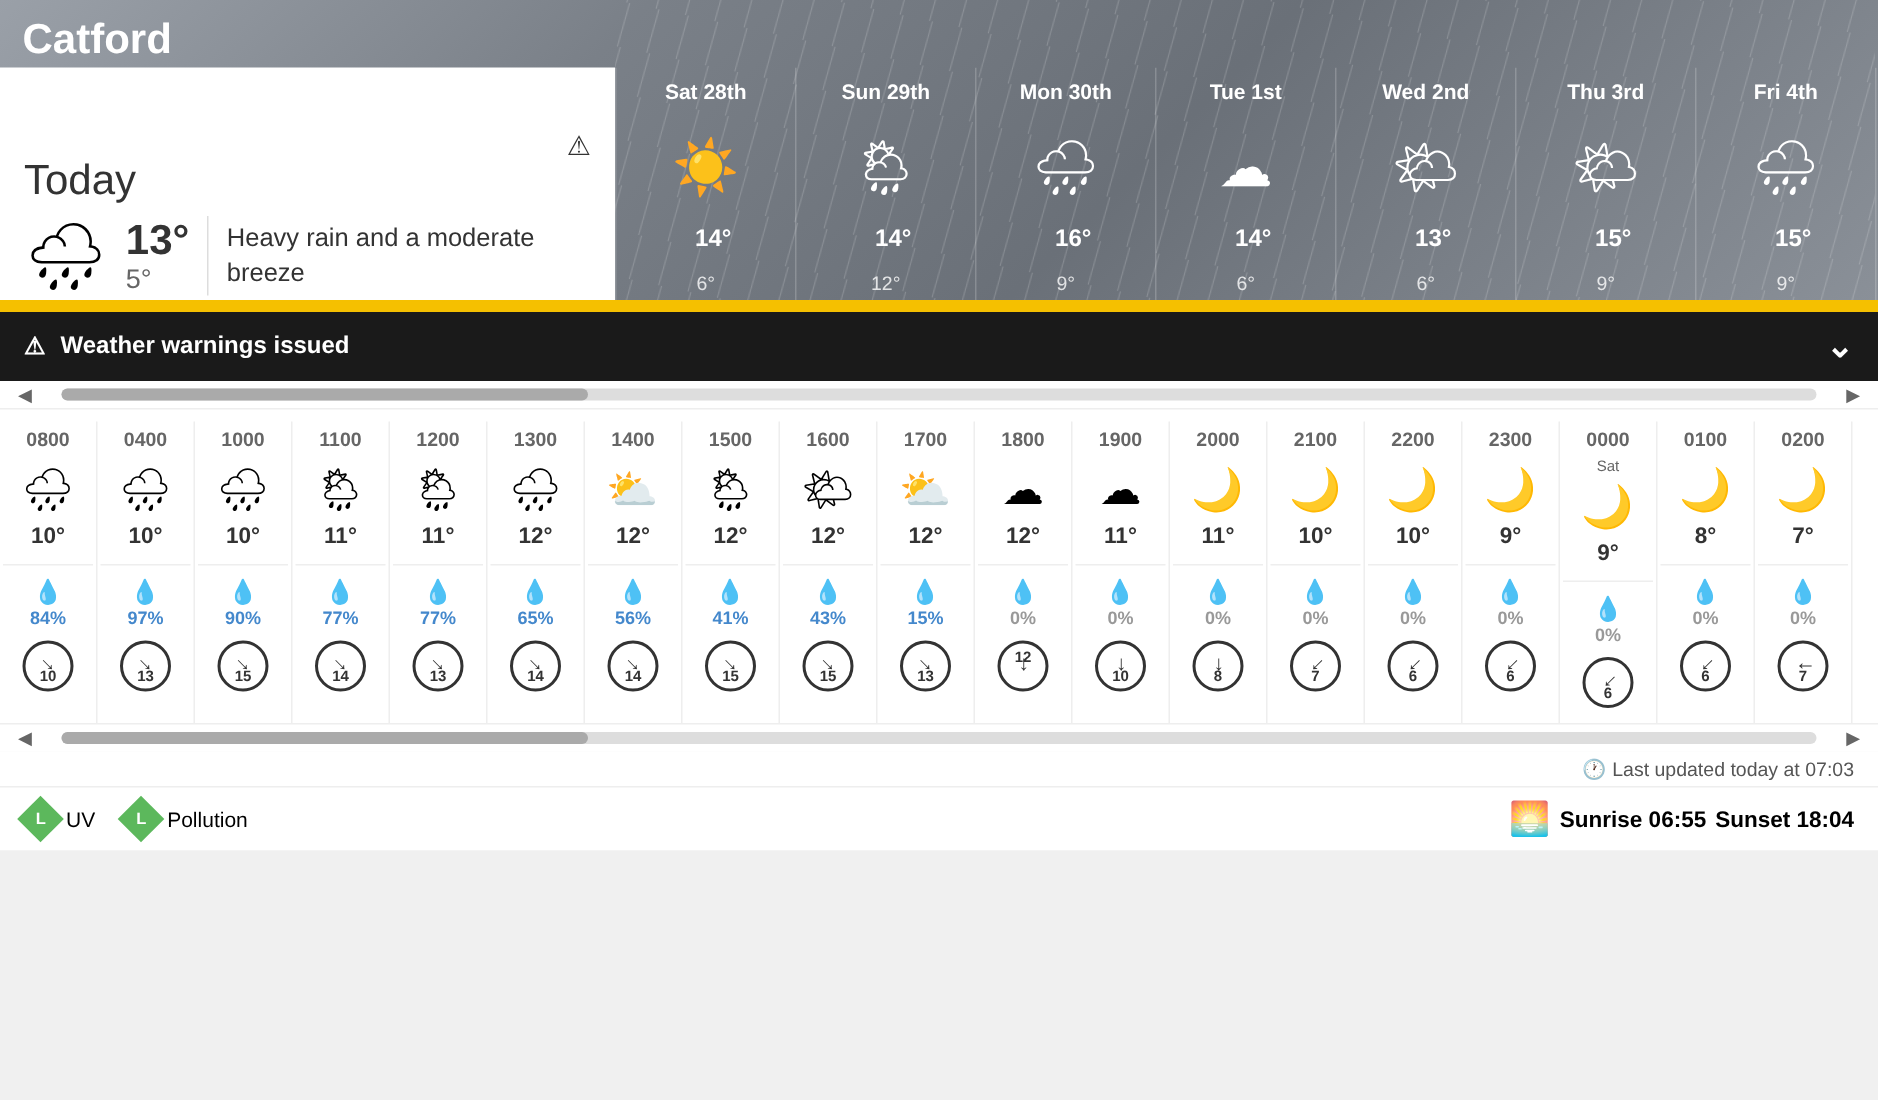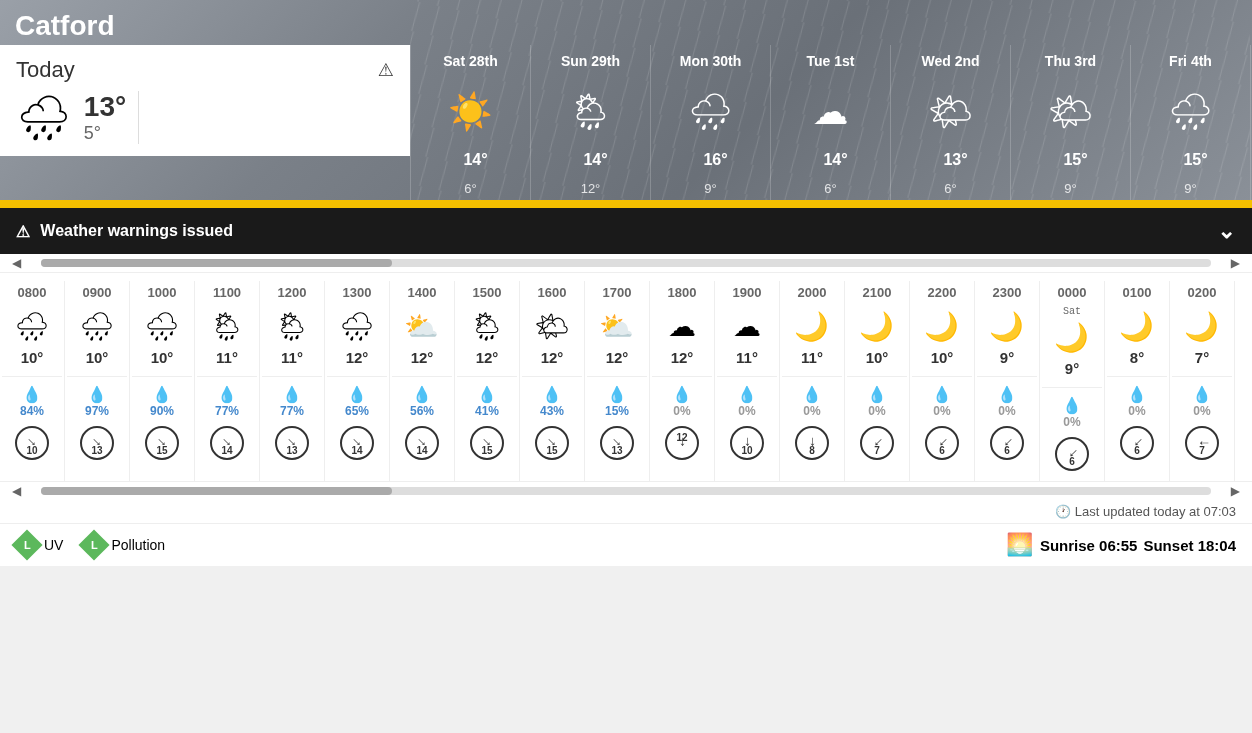--- a/index.html
+++ b/index.html
@@ -35,21 +35,21 @@
       background: white;
       padding: 12px 16px;
       z-index: 10;
     }
     .today-header {
       display: flex;
       justify-content: space-between;
       align-items: center;
       margin-bottom: 8px;
     }
-    .today-title { font-size: 22px; color: #333; }
+    .today-title { font-size: 28px; color: #333; margin-top: 47px; }
     .warning-triangle { font-size: 18px; color: #333; }
     .today-content { display: flex; align-items: center; gap: 12px; }
     .today-icon { font-size: 44px; }
     .today-temps { display: flex; flex-direction: column; border-right: 1px solid #ddd; padding-right: 12px; }
     .today-high { font-size: 28px; color: #333; font-weight: bold; }
     .today-low { font-size: 18px; color: #666; }
     .today-desc { font-size: 17px; color: #333; line-height: 1.3; }
 
     .forecast-strip {
       position: absolute;
@@ -110,21 +110,21 @@
     .hour-col {
       width: 65px;
       flex: 0 0 65px;
       display: flex;
       flex-direction: column;
       align-items: center;
       padding: 4px 2px;
       border-right: 1px solid #eee;
     }
     .hour-label { font-size: 13px; color: #666; margin-bottom: 6px; font-weight: bold; }
-    .hour-sat-label { font-size: 10px; color: #666; font-family: Liberation Mono, monospace; }
+    .hour-sat-label { font-size: 10px; color: #666; }
     .hour-icon { font-size: 28px; margin: 4px 0; }
     .hour-temp { font-size: 15px; color: #333; font-weight: bold; margin: 2px 0; }
     .hour-precip-row { display: flex; flex-direction: column; align-items: center; margin-top: 8px; padding-top: 8px; border-top: 1px solid #eee; width: 100%; }
     .hour-precip-pct { font-size: 12px; color: #4488cc; font-weight: bold; }
     .hour-precip-pct-gray { font-size: 12px; color: #999; font-weight: bold; }
     .hour-wind-row { margin-top: 8px; padding-bottom: 6px; }
     .wind-circle {
       width: 34px;
       height: 34px;
       border-radius: 50%;
@@ -210,20 +210,21 @@
     <div class="today-header">
       <span class="today-title">Today</span>
       <span class="warning-triangle">⚠</span>
     </div>
     <div class="today-content">
       <span class="today-icon">🌧</span>
       <div class="today-temps">
         <span class="today-high">13°</span>
         <span class="today-low">5°</span>
       </div>
+      <span class="today-desc">Heavy rain and a moderate breeze</span>
     </div>
   </div>
 
   <div class="forecast-strip" id="forecast-strip">
       <div class="forecast-day">
     <span class="forecast-day-name">Sat 28th</span>
     <span class="forecast-day-icon">☀️</span>
     <span class="forecast-high">14°</span>
     <span class="forecast-low">6°</span>
   </div>
@@ -301,21 +302,21 @@
       <div class="hour-precip-pct">84%</div>
     </div>
     <div class="hour-wind-row">
       <div class="wind-circle">
         <span style="transform: rotate(135deg); display:inline-block; font-size:14px; color:#333;">↑</span>
         <span style="position:absolute;font-size:10px;bottom:2px;">10</span>
       </div>
     </div>
   </div>
       <div class="hour-col">
-    <div class="hour-label">0900</div>
+    <div class="hour-label">0400</div>
 
     <div class="hour-icon">🌧</div>
     <div class="hour-temp">10°</div>
     <div class="hour-precip-row">
       <span style="font-size:16px;color:#4488cc;">💧</span>
       <div class="hour-precip-pct">97%</div>
     </div>
     <div class="hour-wind-row">
       <div class="wind-circle">
         <span style="transform: rotate(135deg); display:inline-block; font-size:14px; color:#333;">↑</span>

